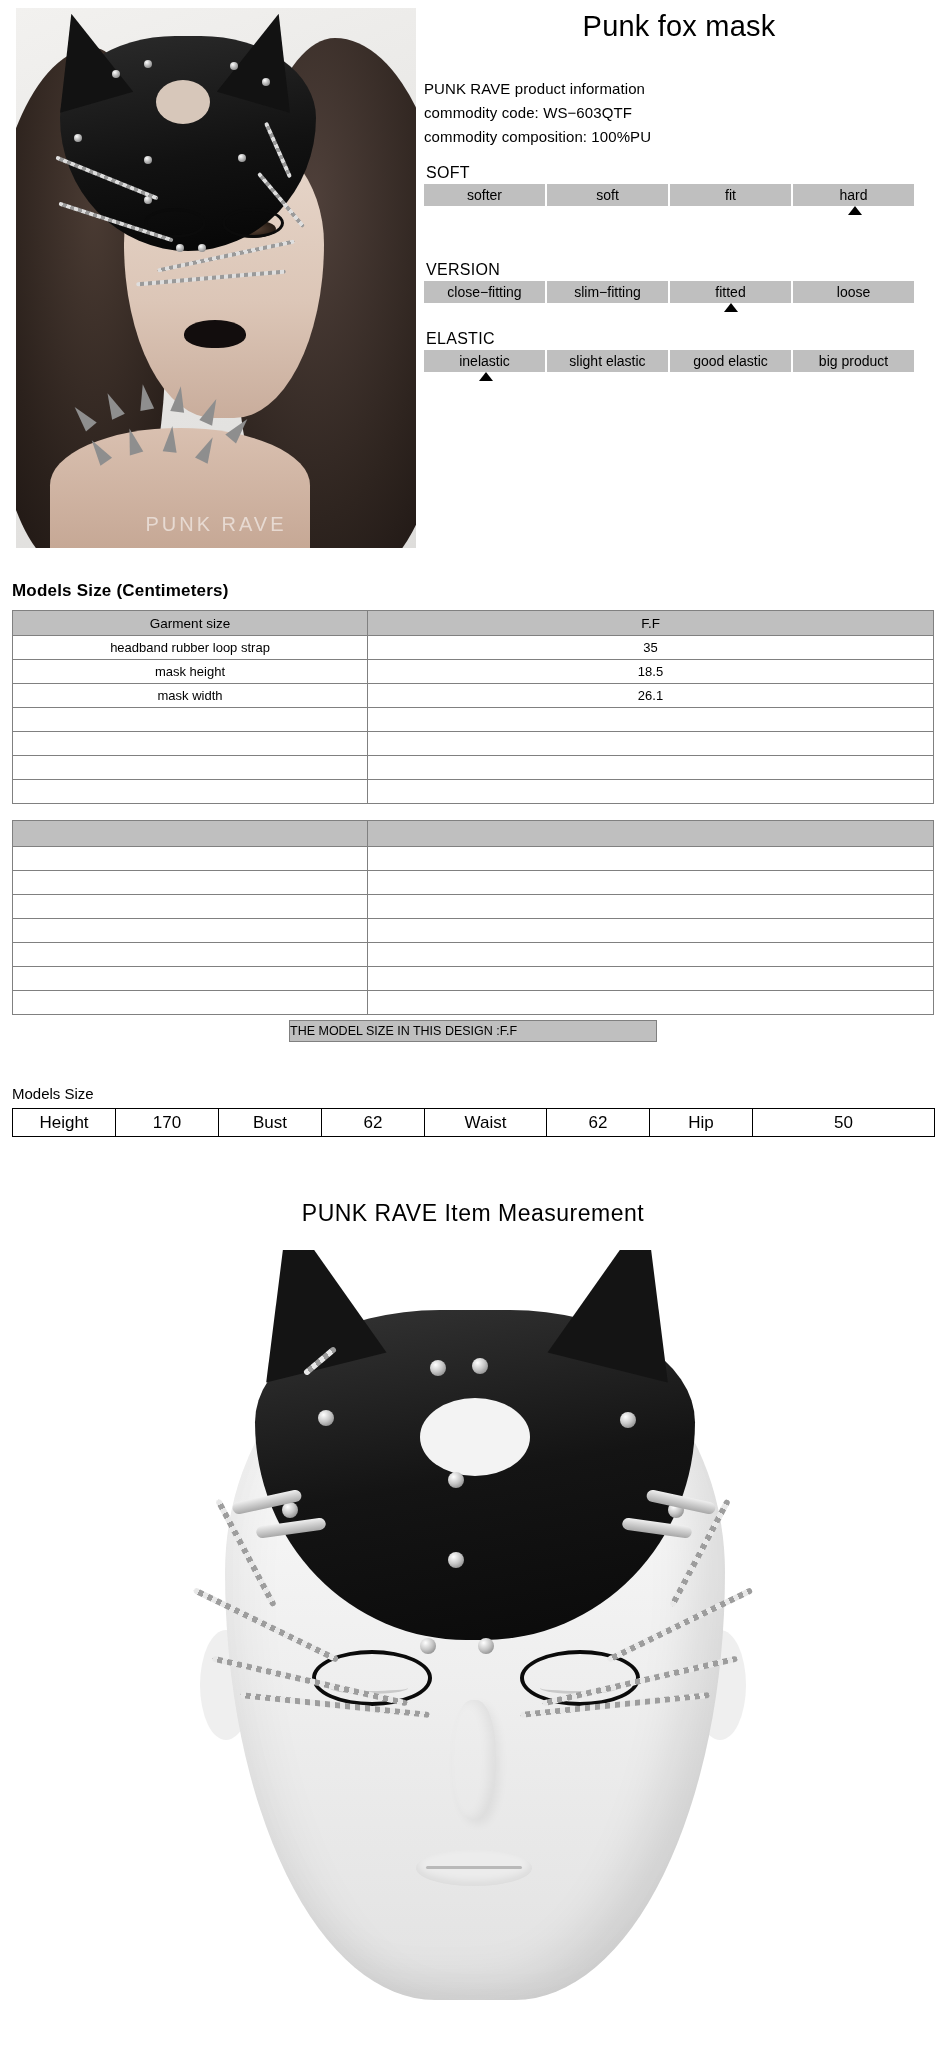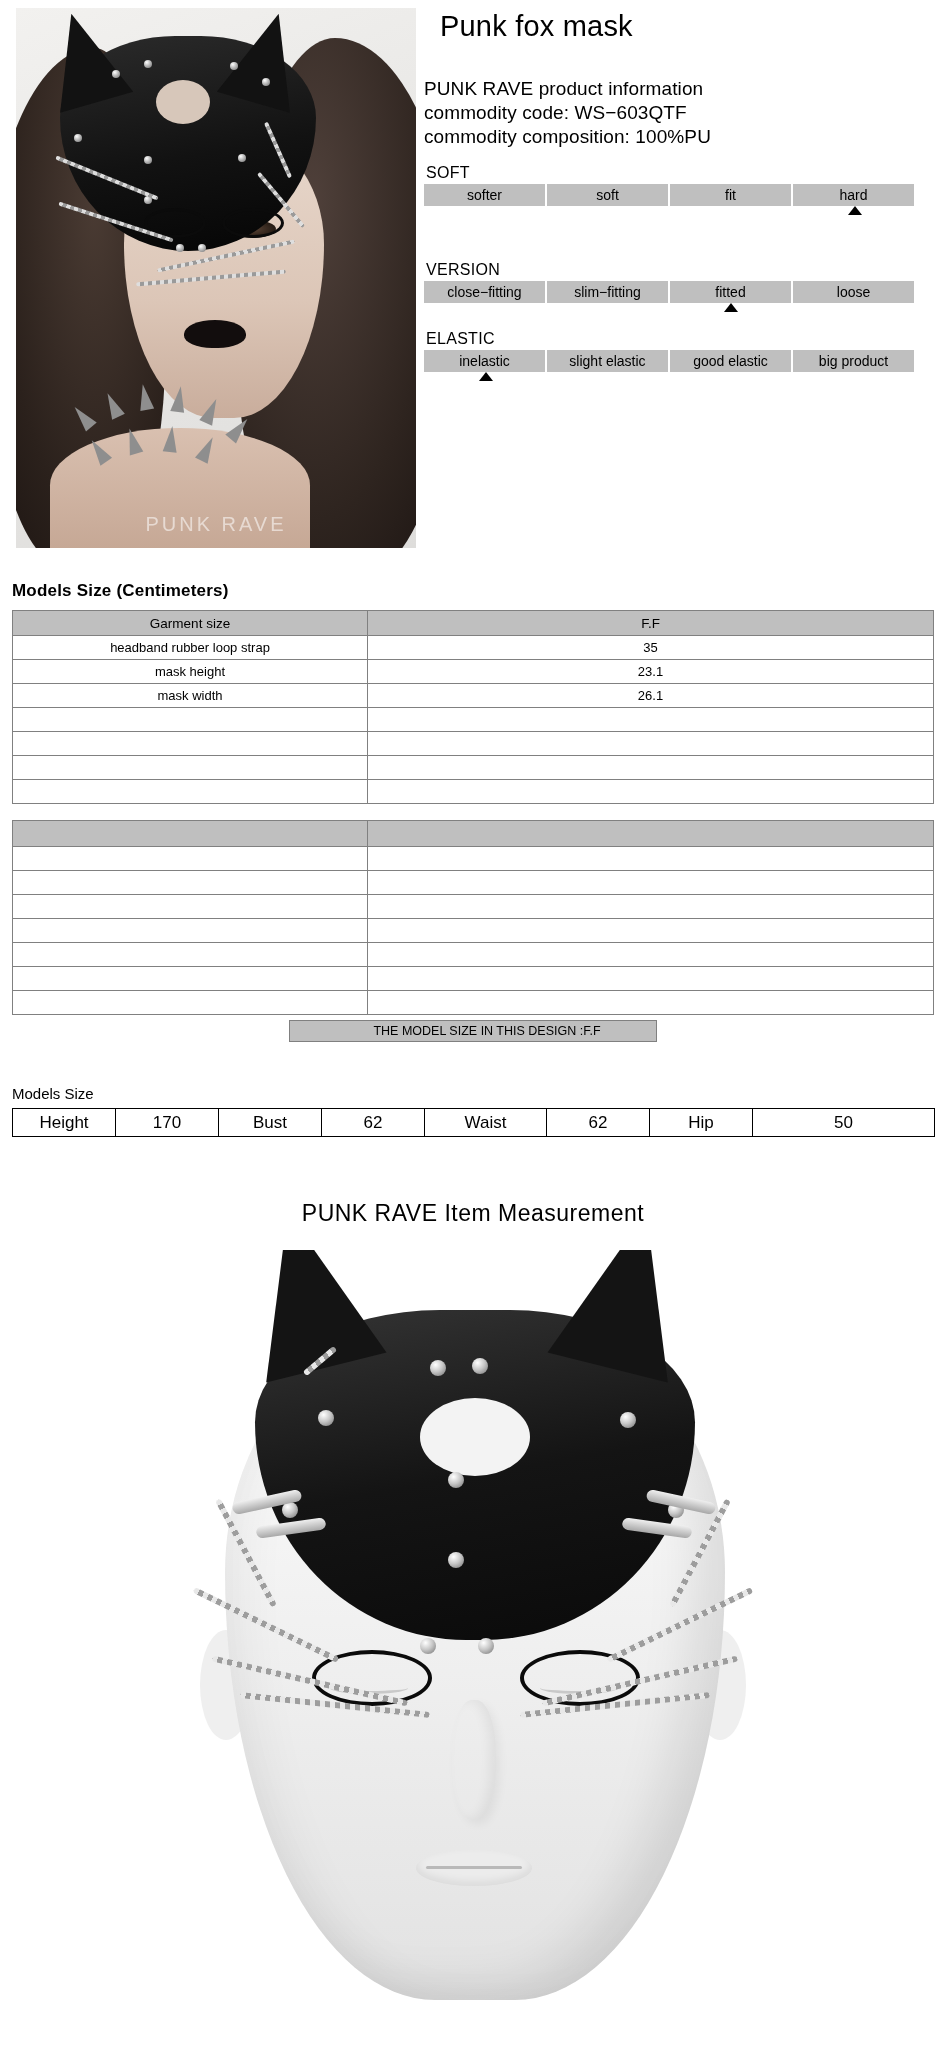--- a/index.html
+++ b/index.html
@@ -161,25 +161,26 @@
   
   .info-panel {
     position: absolute;
     left: 424px;
     top: 10px;
     width: 510px;
   }
   .product-title {
     font-size: 29px;
     font-weight: normal;
-    margin: 0 0 34px 16px;
+    margin: 0 0 34px 0;
     letter-spacing: 0.2px;
+    text-align: center;
   }
   .info-line {
-    font-size: 19px;
+    font-size: 15px;
     line-height: 24px;
     margin: 0;
     letter-spacing: 0.1px;
   }
   .info-line.first { margin-top: 0; }
 
   .attr-group { margin-top: 14px; }
   .attr-group.first-attr { margin-top: 42px; }
   .attr-label {
     font-size: 16px;
@@ -268,24 +269,22 @@
   .size-table2 col.c1 { width: 355px; }
 
   .model-size-note {
     position: absolute;
     left: 289px;
     top: 1020px;
     width: 368px;
     height: 22px;
     background: #bfbfbf;
     border: 1px solid #808080;
-    text-align: center;
     font-size: 12.5px;
     line-height: 20px;
-    padding-left: 28px;
   }
 
   .models-size-label {
     position: absolute;
     left: 12px;
     top: 1085px;
     font-size: 15px;
   }
   .models-table {
     position: absolute;
@@ -544,21 +543,21 @@
     <tr class="hdr">
       <td>Garment size</td>
       <td>F.F</td>
     </tr>
     <tr>
       <td>headband rubber loop strap</td>
       <td>35</td>
     </tr>
     <tr>
       <td>mask height</td>
-      <td>23.1</td>
+      <td>18.5</td>
     </tr>
     <tr>
       <td>mask width</td>
       <td>26.1</td>
     </tr>
     <tr>
       <td></td>
       <td></td>
     </tr>
     <tr>

